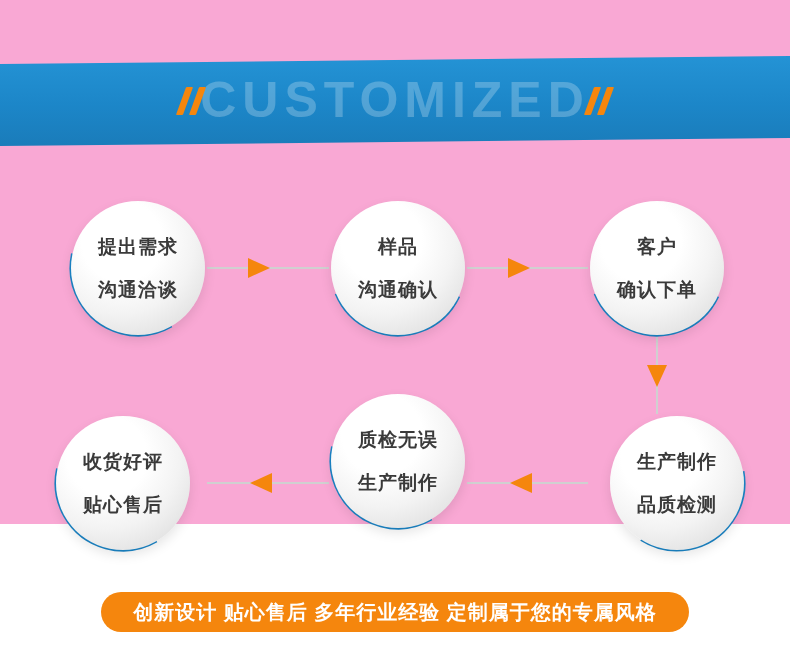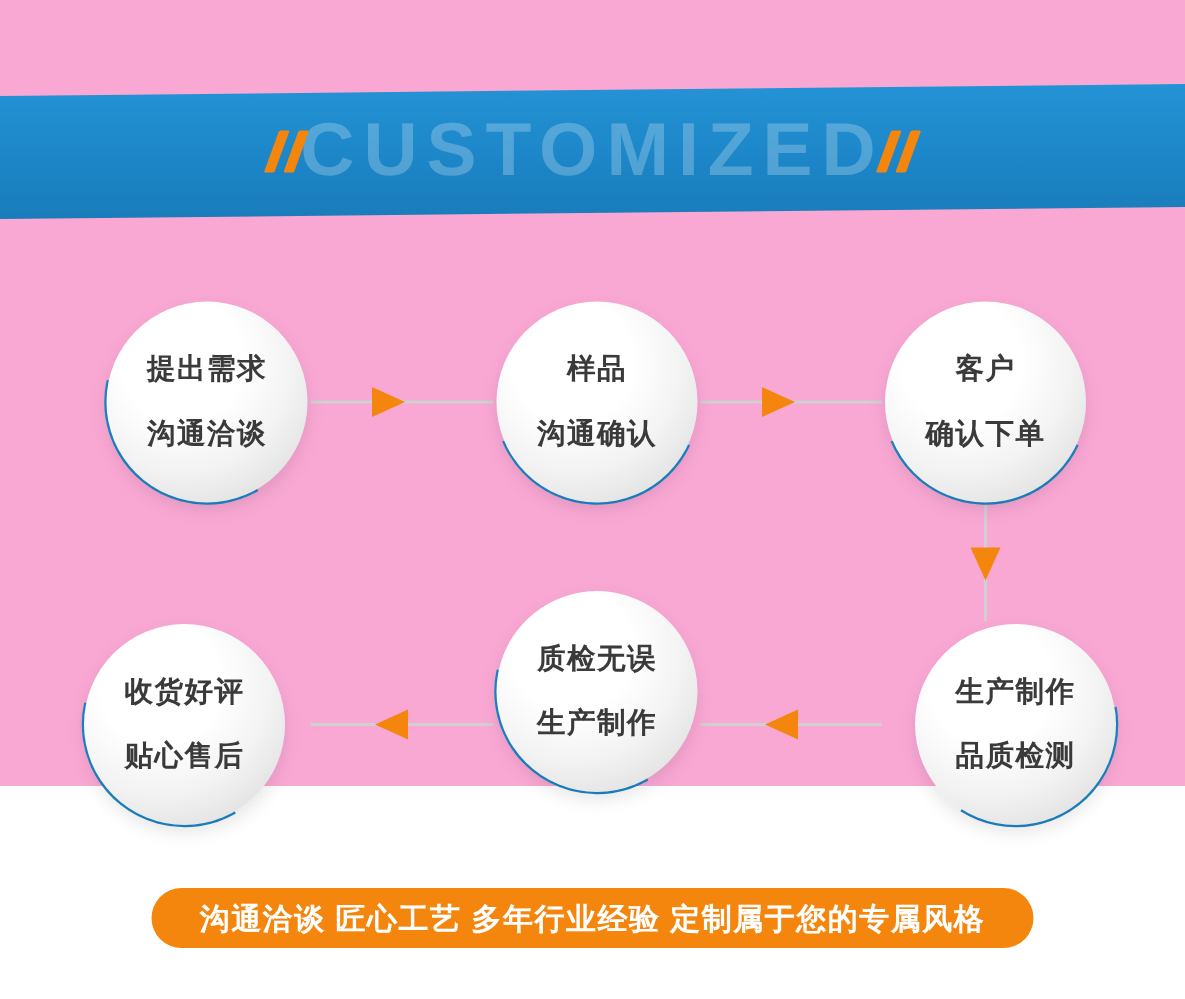--- a/index.html
+++ b/index.html
@@ -166,16 +166,16 @@
       <circle class="arc-stroke" cx="71" cy="71" r="65" stroke-dasharray="150 409" transform="rotate(60 71 71)"></circle>
     </svg>
     <div class="step-ball"></div>
     <div class="step-text">
       <span>收货好评</span>
       <span>贴心售后</span>
     </div>
   </div>
 
   <div class="footer-pill">
-    <span>沟通洽谈 匠心工艺 多年行业经验 定制属于您的专属风格</span>
+    <span>创新设计 贴心售后 多年行业经验 定制属于您的专属风格</span>
   </div>
 
 </div>
 
 </body></html>

